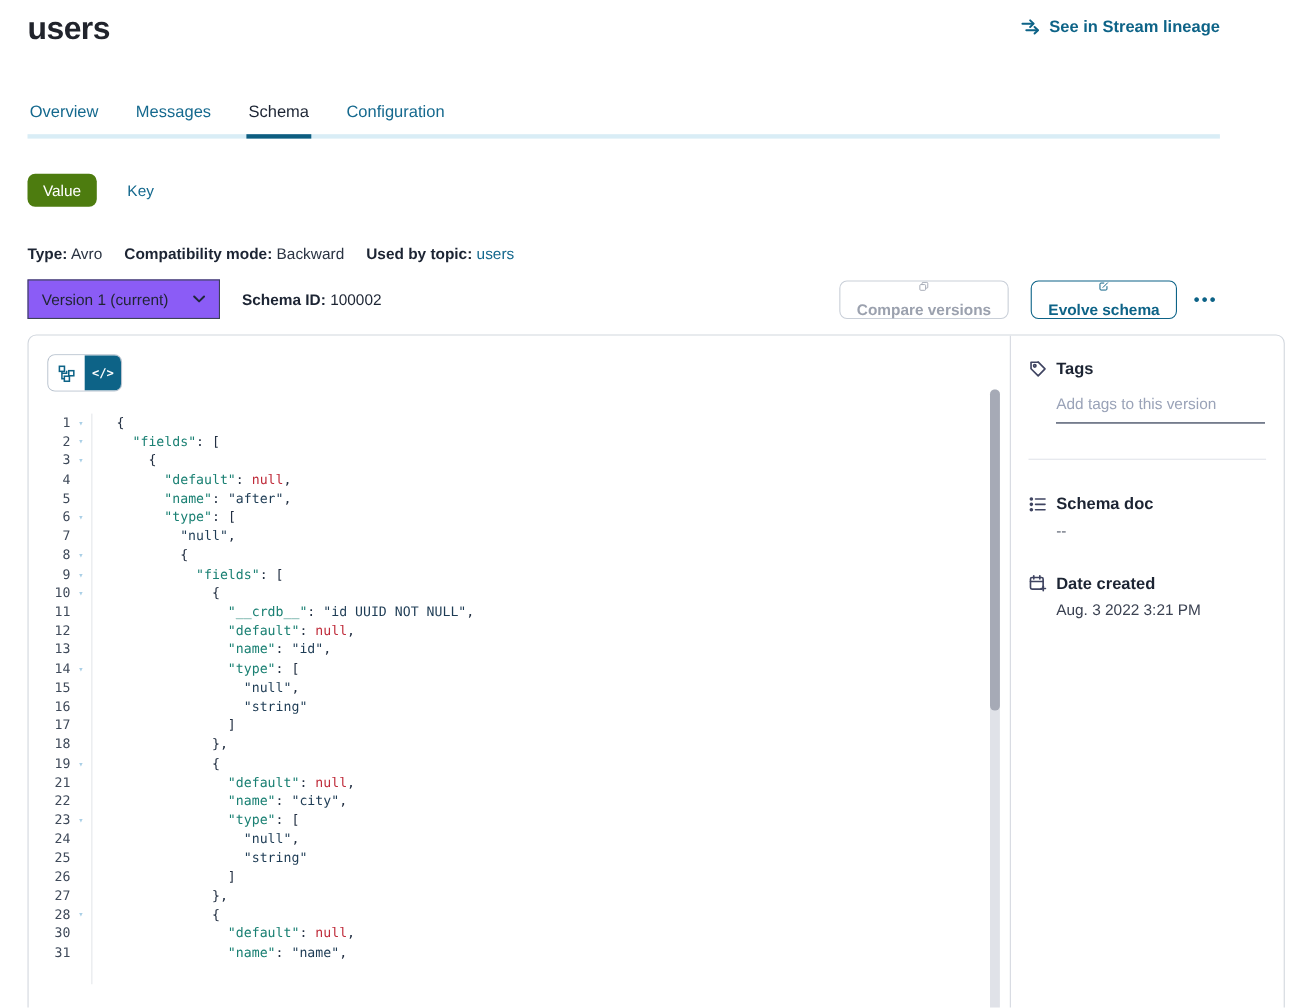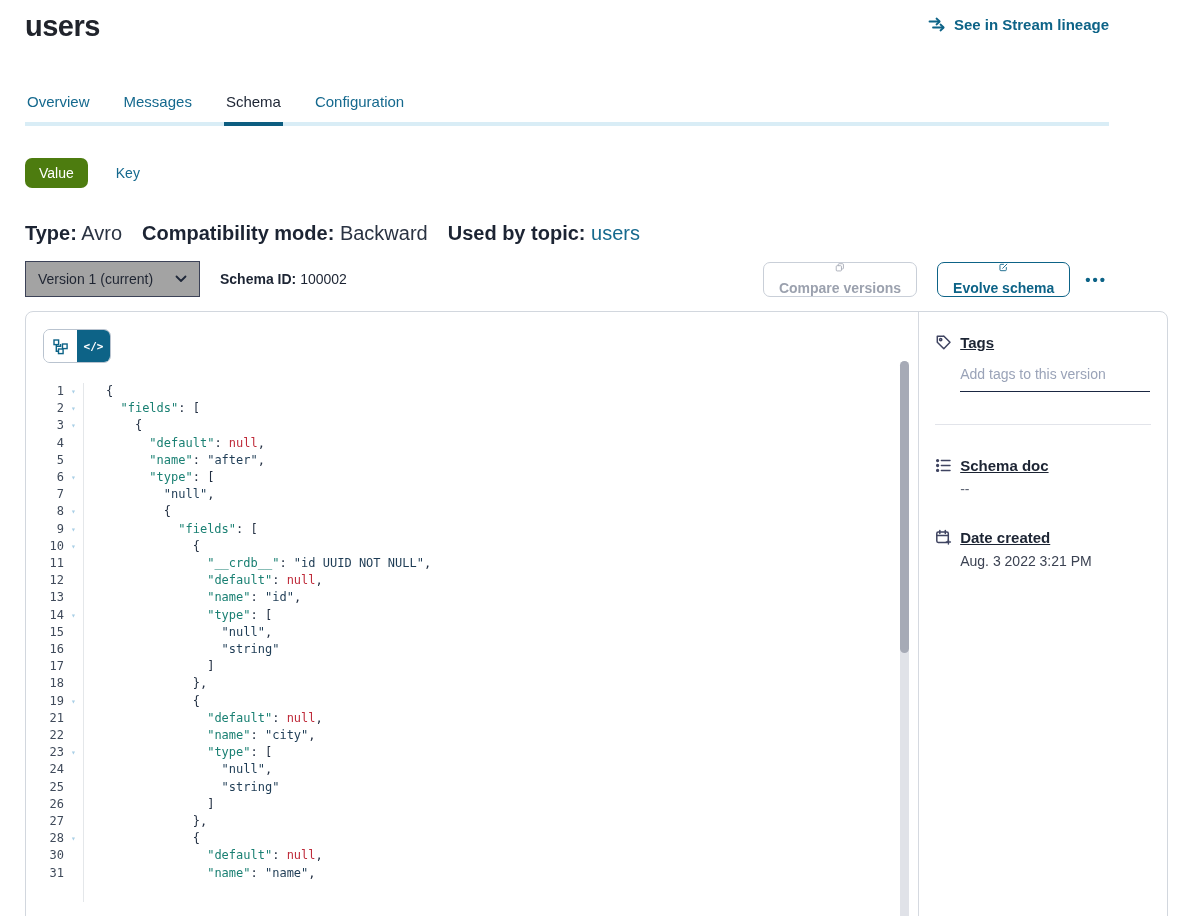--- a/index.html
+++ b/index.html
@@ -18,29 +18,29 @@
   .tab { font-size:15px; color:#15698e; padding:6px 2px 12px 2px; margin-bottom:-4px; cursor:pointer; }
   .tab.active { color:#1c2433; font-weight:500; border-bottom:4px solid #0d5d80; }
 
   
   .toggle-row { margin-top:32px; display:flex; align-items:center; gap:24px; }
   .pill { font-size:14px; border:none; background:none; cursor:pointer; font-family:inherit; }
   .pill.active { background:#4d7c0f; color:#ffffff; border-radius:7px; padding:7px 14px; }
   .pill.ghost { color:#15698e; padding:7px 4px; }
 
   
-  .meta-row { margin-top:34px; display:flex; gap:20px; font-size:20px; color:#2a3342; }
+  .meta-row { margin-top:34px; display:flex; gap:20px; font-size:14px; color:#2a3342; }
   .meta-row b { color:#1c2433; font-weight:700; }
   .topic-link { color:#15698e; cursor:pointer; text-decoration:none; }
 
   
   .version-row { margin-top:16px; display:flex; align-items:center; }
   .select { width:175px; height:36px; border:1px solid #3c4257; border-radius:0;
     display:flex; align-items:center; justify-content:space-between; padding:0 12px;
-    font-size:14px; color:#1f2532; cursor:pointer; background:#a3a3a3; }
+    font-size:14px; color:#1f2532; cursor:pointer; background:#8b5cf6; }
   .schema-id { margin-left:20px; font-size:14px; }
   .schema-id b { font-weight:700; }
   .btn { height:35px; border-radius:7px; background:#fff; display:flex; align-items:center; gap:8px;
     padding:0 15px; font-size:14px; font-weight:600; cursor:pointer; font-family:inherit;flex-direction:column; }
   .btn.compare { margin-left:auto; border:1px solid #c9cfd8; color:#9ba1ae; cursor:default; }
   .btn.evolve { margin-left:20px; border:1px solid #0d6387; color:#0d6387; }
   .more-btn { margin-left:13px; border:none; background:none; color:#0d6387; font-size:15px;
     font-weight:700; letter-spacing:2px; cursor:pointer; padding:4px 2px; }
 
   
@@ -65,21 +65,21 @@
   .tok-key { color:#1a8073; }
   .tok-str { color:#1e3c55; }
   .tok-null { color:#bf2b3a; }
   .tok-punc { color:#233043; }
 
   .scrollbar { position:absolute; top:49px; right:9px; width:9px; bottom:0; background:#e0e2e8; border-radius:5px 5px 0 0; }
   .scroll-thumb { position:absolute; top:0; left:0; width:9px; height:292px; background:#a6aab6; border-radius:5px; }
 
   
   .sidebar { width:248px; padding:22px 16px 0 16px; }
-  .side-head { display:flex; align-items:center; gap:8px; font-size:15px; font-weight:700; color:#1c2433;text-decoration:underline; }
+  .side-head { display:flex; align-items:center; gap:8px; font-size:15px; font-weight:700; color:#1c2433; }
   .tags-input { display:block; margin:15px 0 0 25px; width:190px; border:none; outline:none;
     border-bottom:1px solid #1a2742; padding:0 0 9px 0; font-size:14px; font-family:inherit;
     color:#1c2433; background:transparent; }
   .tags-input::placeholder { color:#9aa3b8; }
   .side-divider { margin:32px 0 0 0; border:none; border-top:1px solid #e2e4ea; }
   .sec { margin-top:32px; }
   .side-value { margin:7px 0 0 25px; font-size:14px; color:#3b4252; }
   .side-value.muted { color:#5f6674; }
   svg { display:block; }
 </style>

